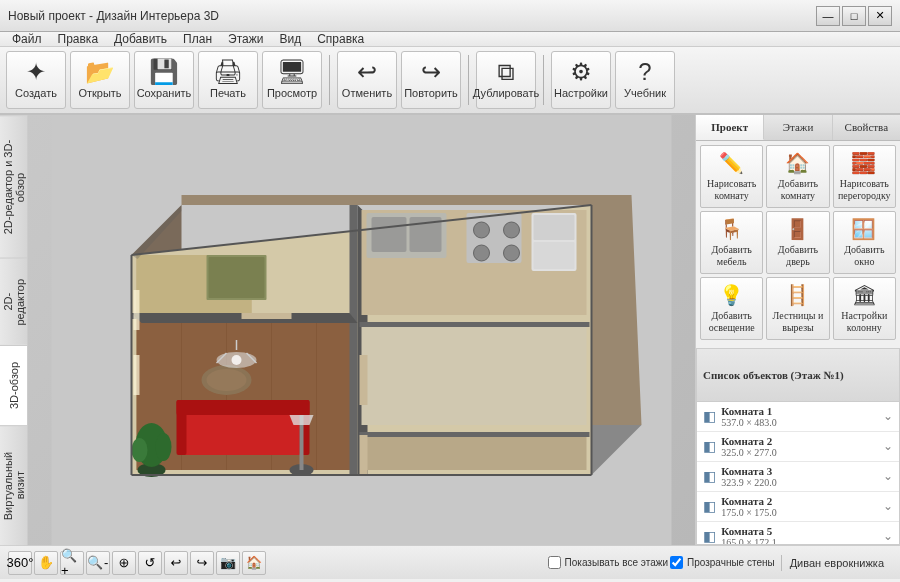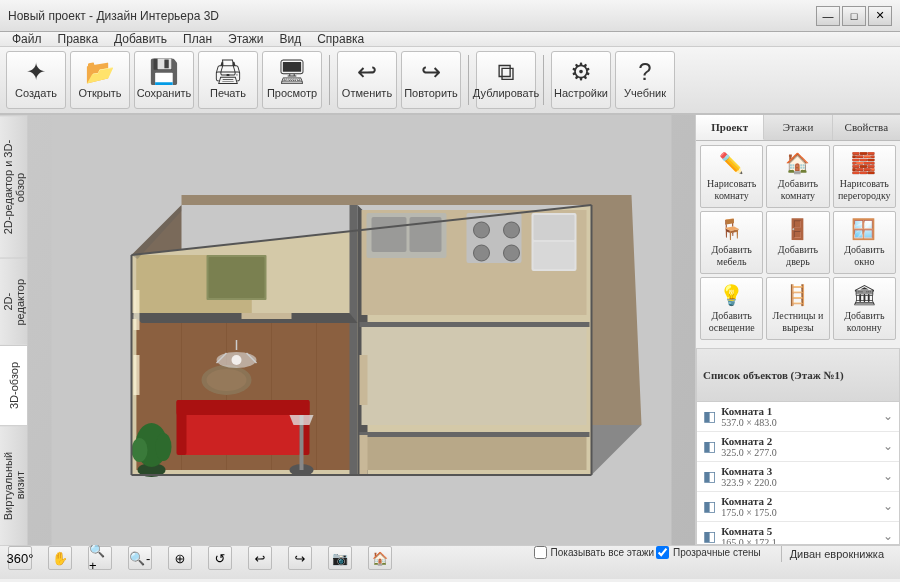--- a/index.html
+++ b/index.html
@@ -222,23 +222,23 @@
     .object-item .obj-name { font-size: 11px; font-weight: bold; color: #333; }
     .object-item .obj-size { font-size: 10px; color: #666; }
     .object-item .obj-arrow { font-size: 12px; color: #888; }
 
     
     .bottom-bar {
       height: 34px;
       background: linear-gradient(to bottom, #f0f0f0, #e0e0e0);
       border-top: 1px solid #ccc;
       display: flex;
-      align-items: flex-start;
+      align-items: center;
       padding: 0 8px;
-      gap: 16px;
+      gap: 2px;
     }
     .bottom-tool {
       width: 24px; height: 24px;
       background: linear-gradient(to bottom, #f8f8f8, #e0e0e0);
       border: 1px solid #bbb;
       border-radius: 2px;
       display: flex; align-items: center; justify-content: center;
       font-size: 13px;
       cursor: pointer;
     }
@@ -473,21 +473,21 @@
           <div class="design-btn">
             <span class="db-icon">💡</span>
             <span>Добавить освещение</span>
           </div>
           <div class="design-btn">
             <span class="db-icon">🪜</span>
             <span>Лестницы и вырезы</span>
           </div>
           <div class="design-btn">
             <span class="db-icon">🏛</span>
-            <span>Добавить колонну</span>
+            <span>Настройки колонну</span>
           </div>
         </div>
     </div>
 
     <div class="objects-section">
       <div class="objects-header">Список объектов (Этаж №1)</div>
       <div class="objects-list" id="objects-list">
           <div class="object-item">
     <span class="obj-icon">◧</span>
     <div class="obj-info">

